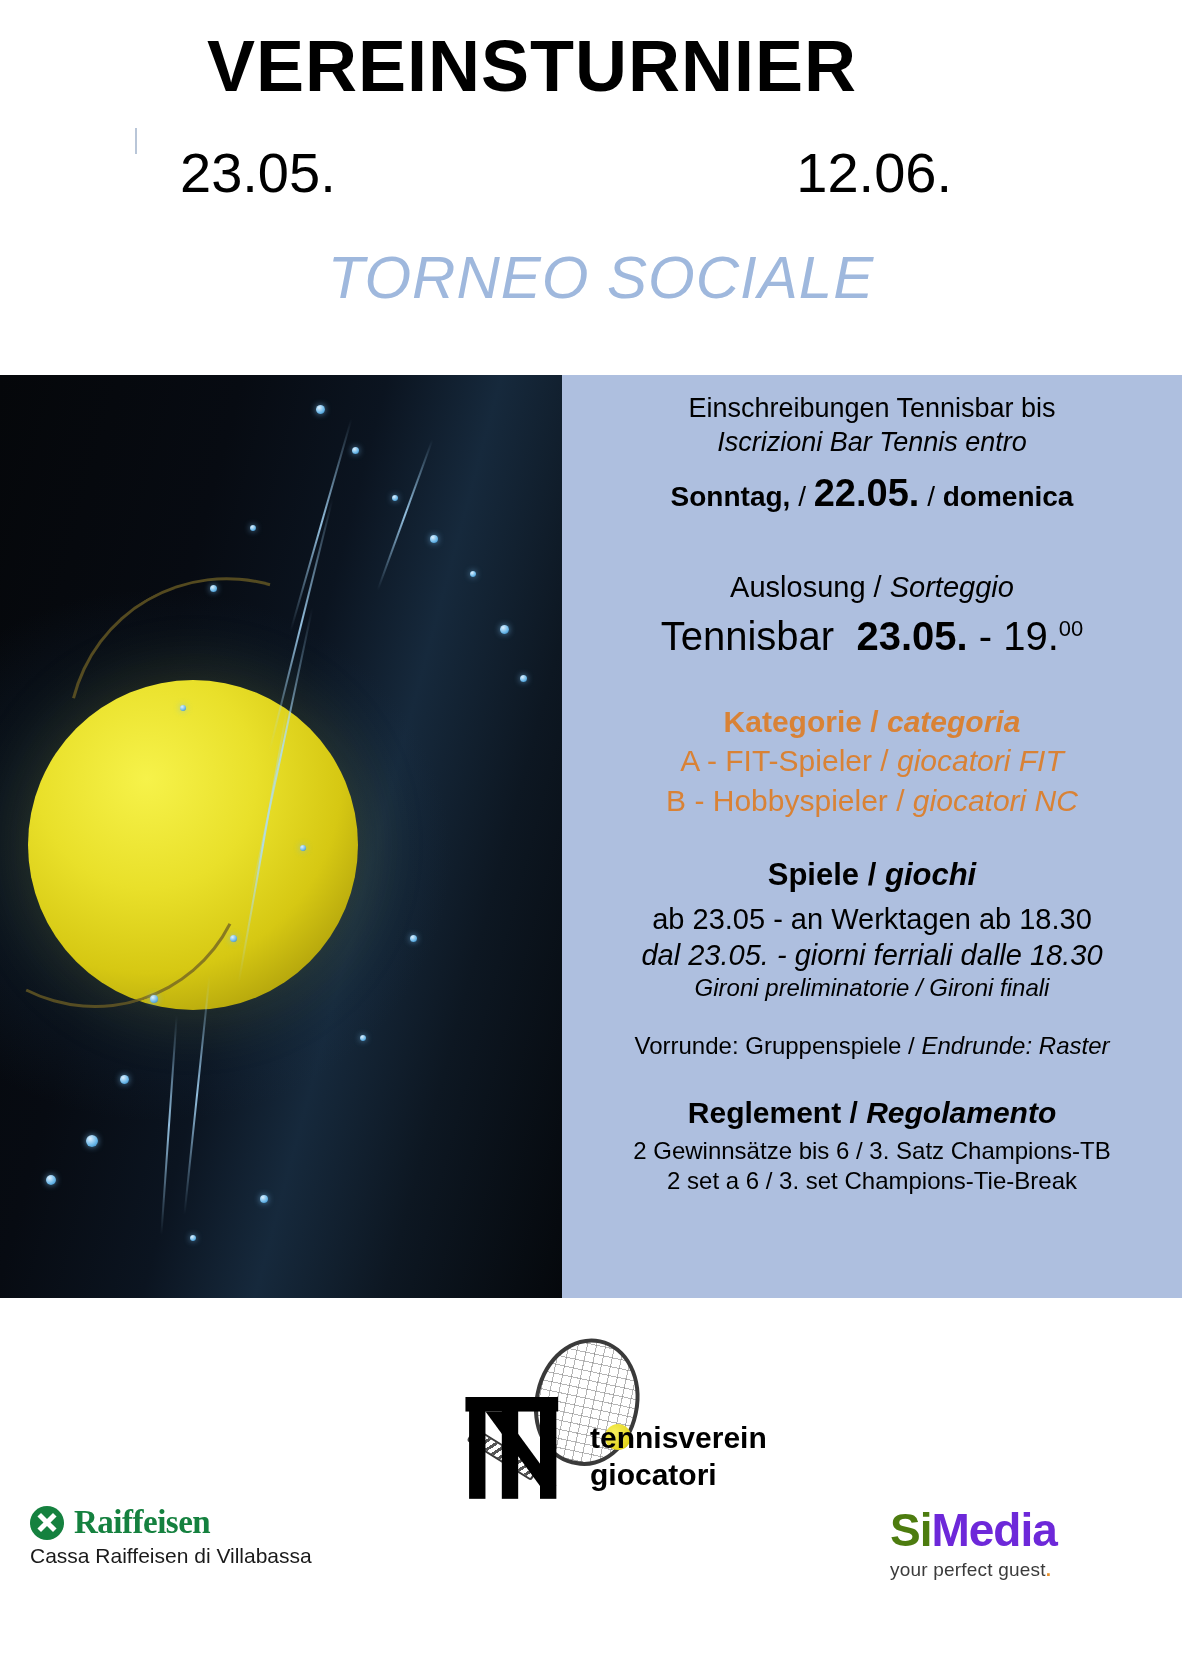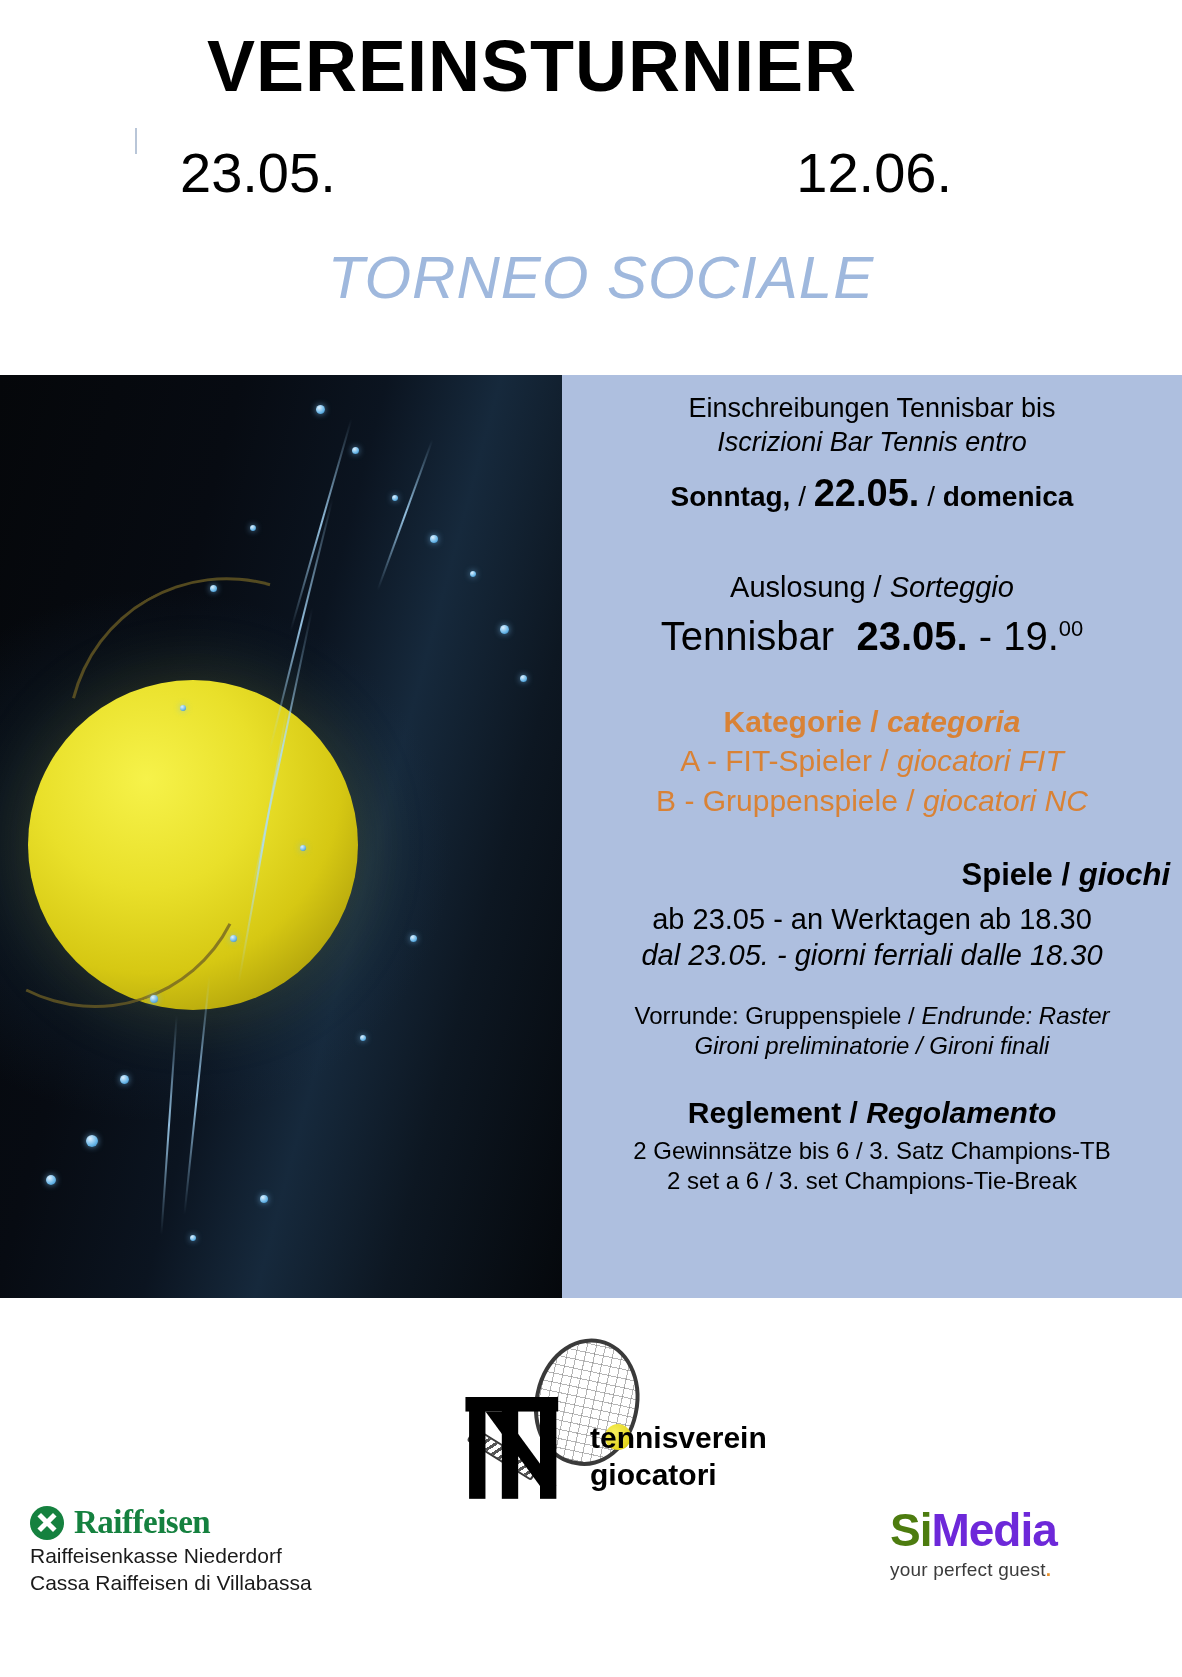--- a/index.html
+++ b/index.html
@@ -155,21 +155,21 @@
   .draw1 em { font-style: italic; }
   .draw2 { margin-top: 6px; font-size: 40px; }
   .draw2 b { font-weight: bold; }
   .draw2 sup { font-size: 22px; vertical-align: super; }
 
   .cat-head { margin-top: 42px; font-size: 30px; font-weight: bold; color: #d98235; }
   .cat-head i { font-style: italic; }
   .cat-line { font-size: 30px; color: #d98235; line-height: 1.35; }
   .cat-line i { font-style: italic; }
 
-  .games-head { margin-top: 34px; font-size: 31px; font-weight: bold; text-align: right; }
+  .games-head { margin-top: 34px; font-size: 31px; font-weight: bold; }
   .games-head i { font-style: italic; }
   .games-de { font-size: 29px; margin-top: 6px; }
   .games-it { font-size: 29px; font-style: italic; }
 
   .rounds { margin-top: 28px; font-size: 24px; }
   .rounds i { font-style: italic; }
   .rounds-it { font-size: 24px; font-style: italic; }
 
   .rules-head { margin-top: 33px; font-size: 30px; font-weight: bold; }
   .rules-head i { font-style: italic; }
@@ -353,57 +353,56 @@
     <span>Kategorie</span>
     <span>/</span>
     <i>categoria</i>
   </div>
   <div class="p-line cat-line">
     <span>A - FIT-Spieler</span>
     <span>/</span>
     <i>giocatori FIT</i>
   </div>
   <div class="p-line cat-line">
-    <span>B - Gruppenspiele</span>
+    <span>B - Hobbyspieler</span>
     <span>/</span>
     <i>giocatori NC</i>
   </div>
 
   <div class="p-line games-head">
     <span>Spiele</span>
     <span>/</span>
     <i>giochi</i>
   </div>
   <div class="p-line games-de">ab 23.05 - an Werktagen ab 18.30</div>
   <div class="p-line games-it">dal 23.05. - giorni ferriali dalle 18.30</div>
 
+  <div class="p-line rounds-it">Gironi preliminatorie  /  Gironi finali</div>
   <div class="p-line rounds">
     <span>Vorrunde: Gruppenspiele</span>
     <span>/</span>
     <i>Endrunde: Raster</i>
   </div>
-  <div class="p-line rounds-it">Gironi preliminatorie  /  Gironi finali</div>
 
   <div class="p-line rules-head">
     <span>Reglement</span>
     <span>/</span>
     <i>Regolamento</i>
   </div>
   <div class="p-line rules1">2 Gewinnsätze bis 6  /  3. Satz Champions-TB</div>
   <div class="p-line rules2">2 set a 6  /  3. set  Champions-Tie-Break</div>
 </div>
 
 <div class="footer">
 
   <div class="raiff">
     <div class="raiff-top">
       <div class="raiff-mark"></div>
       <div class="raiff-word">Raiffeisen</div>
     </div>
-    <div class="raiff-sub1">Raiffeisenkasse Niederdorf</div>
     <div class="raiff-sub2">Cassa Raiffeisen di Villabassa</div>
   </div>
 
   <div class="tvn">
     <div class="tvn-racket"></div>
     <div class="tvn-handle"></div>
     <div class="tvn-ball"></div>
 
     <svg class="tvn-mono" width="132" height="122" viewBox="0 0 132 122">
       <rect x="6" y="6" width="102" height="16" fill="#000"></rect>

